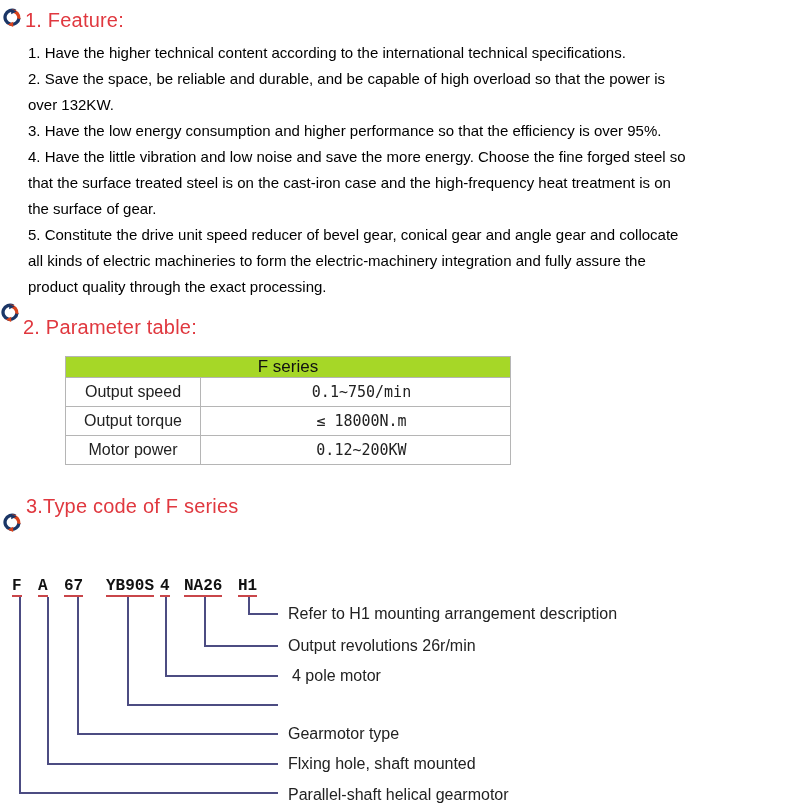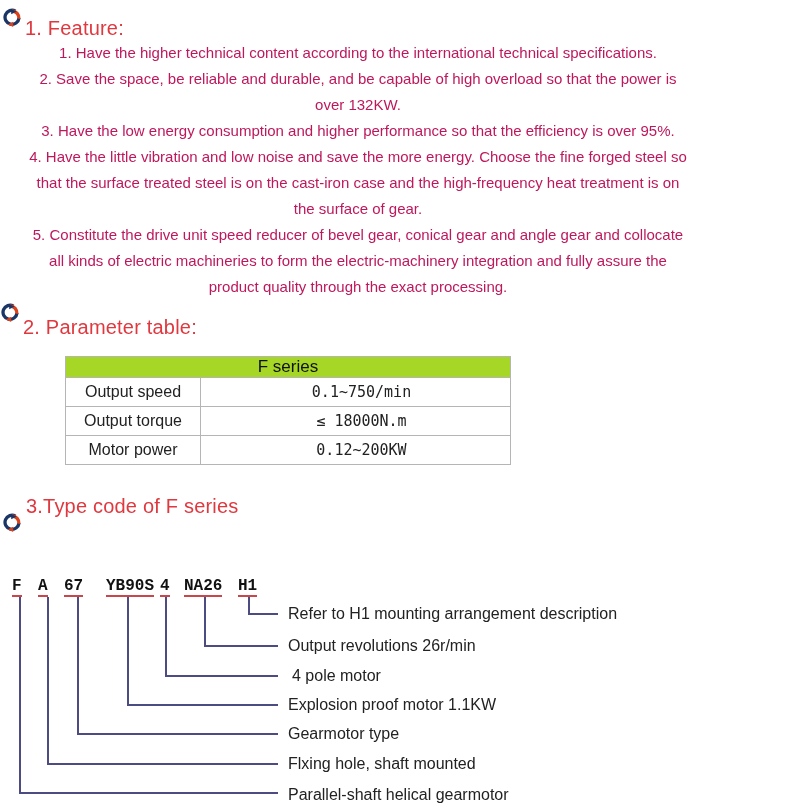--- a/index.html
+++ b/index.html
@@ -4,21 +4,21 @@
 <style>
   * { margin:0; padding:0; box-sizing:border-box; }
   html,body { width:794px; height:811px; background:#ffffff; overflow:hidden; }
   body { position:relative; font-family:"Liberation Sans", sans-serif; color:#1a1a1a; }
 
   
   .heading { position:absolute; font-size:20px; line-height:24px; color:#e0383f; letter-spacing:0.2px; }
   .sec-icon { position:absolute; width:20px; height:20px; }
 
   
-  .features { position:absolute; left:28px; top:40px; width:660px; font-size:15px; line-height:26px; color:#be185d;text-align:center; }
+  .features { position:absolute; left:28px; top:40px; width:660px; font-size:15px; line-height:26px; color:#000000; }
   .features p { margin:0; }
 
   
   .param-table { position:absolute; left:65px; top:356px; width:446px; border-collapse:collapse; }
   .param-table td { border:1px solid #b5b5b5; text-align:center; }
   .param-table .hdr { background:#a6d727; font-size:17px; color:#111; height:16px;margin-top:34px; }
   .param-table .lbl { width:135px; font-size:16px; color:#222; height:29px; }
   .param-table .val { font-family:"DejaVu Sans Mono", monospace; font-size:15px; color:#222;padding-left:12px; }
 
   
@@ -34,21 +34,21 @@
 <body>
 
 <span class="sec-icon" style="left:2px; top:8px;">
   <svg width="20" height="20" viewBox="0 0 20 20">
     <path d="M13.5 3.2 A7 7 0 1 0 17 10" fill="none" stroke="#1b3666" stroke-width="3.3"></path>
     <path d="M10 3 A7 7 0 0 1 16.9 10.8" fill="none" stroke="#d8421c" stroke-width="3.3"></path>
     <path d="M9.2 1.0 L14.6 3.4 L9.2 6.2 Z" fill="#1b3666"></path>
     <path d="M11.2 18.9 L5.8 16.5 L11.2 13.7 Z" fill="#d8421c"></path>
   </svg>
 </span>
-<div class="heading" style="left:25px; top:16px;text-align:right;">1. Feature:</div>
+<div class="heading" style="left:25px; top:8px;text-align:right;">1. Feature:</div>
 
 <div class="features">
   <p>1. Have the higher technical content according to the international technical specifications.</p>
   <p>2. Save the space, be reliable and durable, and be capable of high overload so that the power is over 132KW.</p>
   <p>3. Have the low energy consumption and higher performance so that the efficiency is over 95%.</p>
   <p>4. Have the little vibration and low noise and save the more energy. Choose the fine forged steel so that the surface treated steel is on the cast-iron case and the high-frequency heat treatment is on the surface of gear.</p>
   <p>5. Constitute the drive unit speed reducer of bevel gear, conical gear and angle gear and collocate all kinds of electric machineries to form the electric-machinery integration and fully assure the product quality through the exact processing.</p>
 </div>
 
 <span class="sec-icon" style="left:0px; top:303px;">
@@ -118,17 +118,16 @@
 
   <div class="vline" style="left:47px;  height:168px;"></div>
   <div class="hline" style="left:47px;  top:193px; width:231px;"></div>
 
   <div class="vline" style="left:19px;  height:197px;"></div>
   <div class="hline" style="left:19px;  top:222px; width:259px;"></div>
 
   <span class="code-label" style="top:33px;">Refer to H1 mounting arrangement description</span>
   <span class="code-label" style="top:65px;">Output revolutions 26r/min</span>
   <span class="code-label" style="top:95px; left:292px;">4 pole motor</span>
-  <span class="code-label" style="top:124px;">Explosion proof motor 1.1KW</span>
   <span class="code-label" style="top:153px;">Gearmotor type</span>
   <span class="code-label" style="top:214px;">Parallel-shaft helical gearmotor</span>
   <span class="code-label" style="top:183px;">Flxing hole, shaft mounted</span>
 </div>
 
 </body></html>

